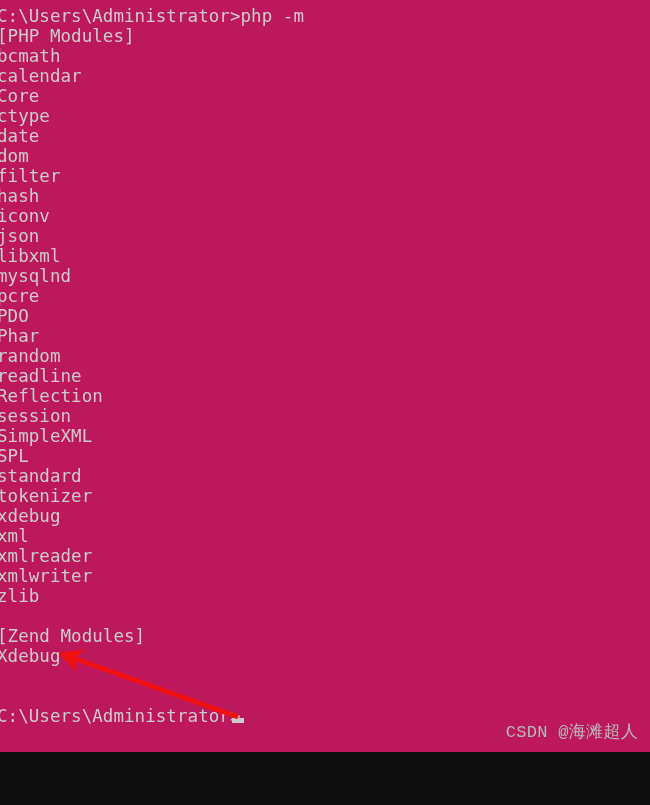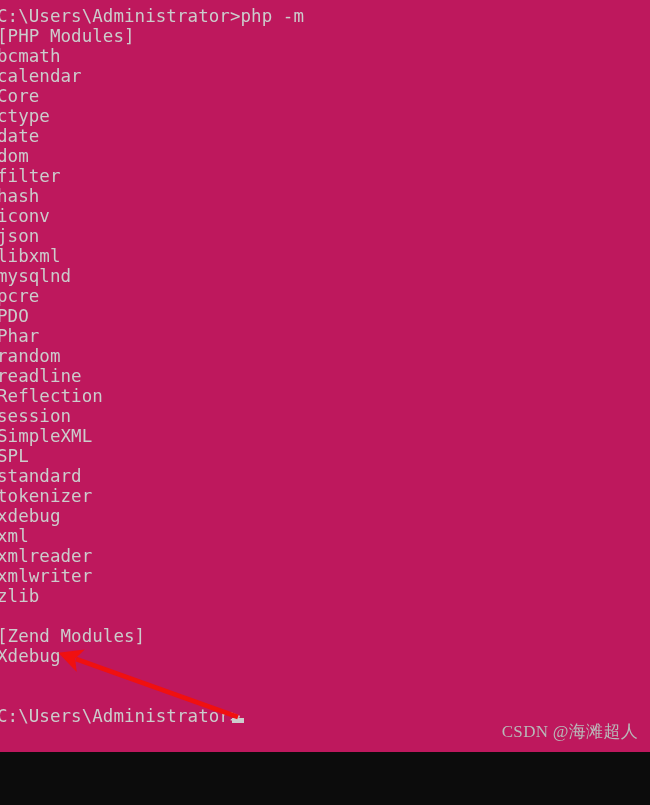--- a/index.html
+++ b/index.html
@@ -46,21 +46,21 @@
     left: 0;
     top: 0;
     width: 650px;
     height: 805px;
     pointer-events: none;
   }
   #watermark {
     position: absolute;
     right: 12px;
     bottom: 9px;
-    font-family: Liberation Serif, serif;
+    font-family: Liberation Mono, monospace;
     font-size: 17px;
     color: #b9b9b9;
     letter-spacing: 0.3px;
     white-space: nowrap;
   }
 </style>
 </head>
 <body>
 
 <div id="screen">

